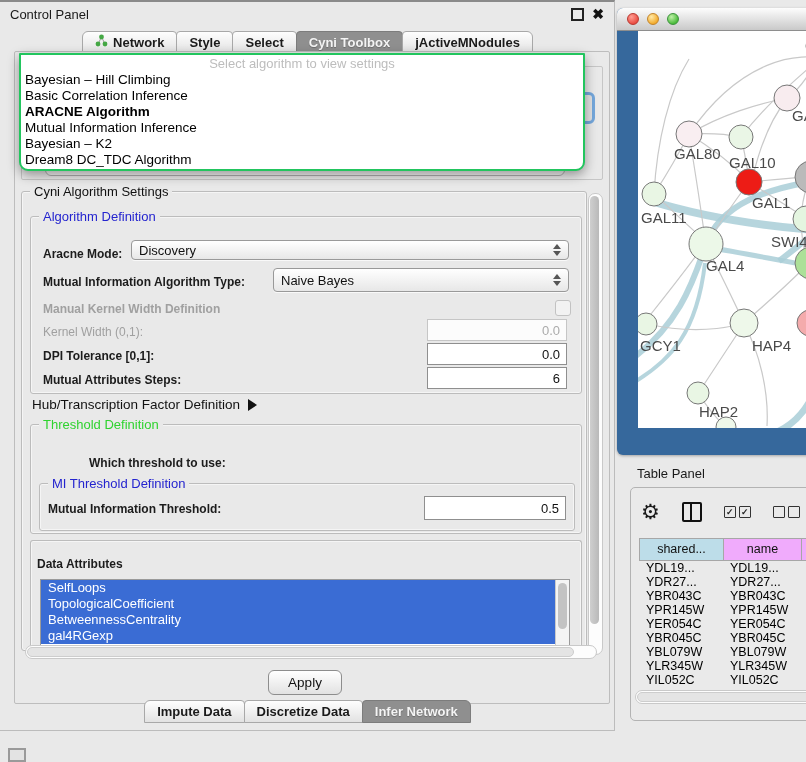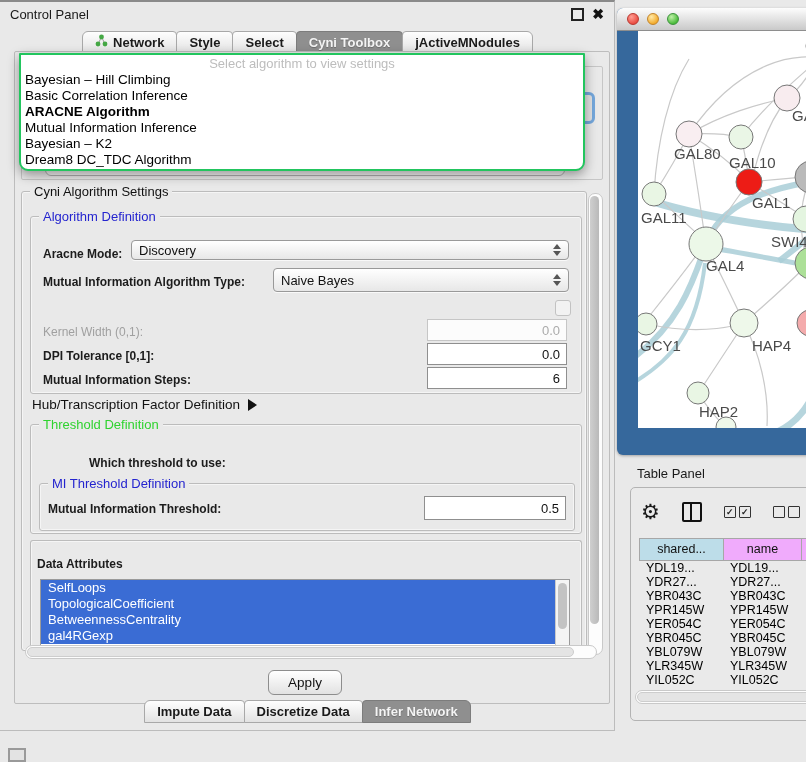--- a/index.html
+++ b/index.html
@@ -181,33 +181,34 @@
 
         <span class="lbl" style="left:12px;top:58px">Mutual Information Algorithm Type:</span>
         <div class="combo" style="left:242px;top:51px;width:296px;height:24px">
           <span>Naive Bayes</span>
           <span class="stepper">
               <span class="tri-up"></span>
               <span class="tri-dn"></span>
             </span>
         </div>
 
+        <span class="lbl dis" style="left:12px;top:85px">Manual Kernel Width Definition</span>
         <span class="checkbox" style="left:524px;top:83px"></span>
 
         <span class="lbl dis plain" style="left:12px;top:108px">Kernel Width (0,1):</span>
         <div class="tfield dis" style="left:396px;top:102px;width:140px;height:22px">
           <span>0.0</span>
         </div>
 
         <span class="lbl" style="left:12px;top:132px">DPI Tolerance [0,1]:</span>
         <div class="tfield" style="left:396px;top:126px;width:140px;height:22px">
           <span>0.0</span>
         </div>
 
-        <span class="lbl" style="left:12px;top:156px">Mutual Information Steps:</span>
+        <span class="lbl" style="left:12px;top:156px">Mutual Attributes Steps:</span>
         <div class="tfield" style="left:396px;top:150px;width:140px;height:22px">
           <span>6</span>
         </div>
       </div>
 
       <div style="position:absolute;left:10px;top:205px;font-size:13.5px">
         <span>Hub/Transcription Factor Definition</span><span class="tri-right"></span>
       </div>
 
       <div class="group" style="left:8px;top:232px;width:550px;height:108px">

